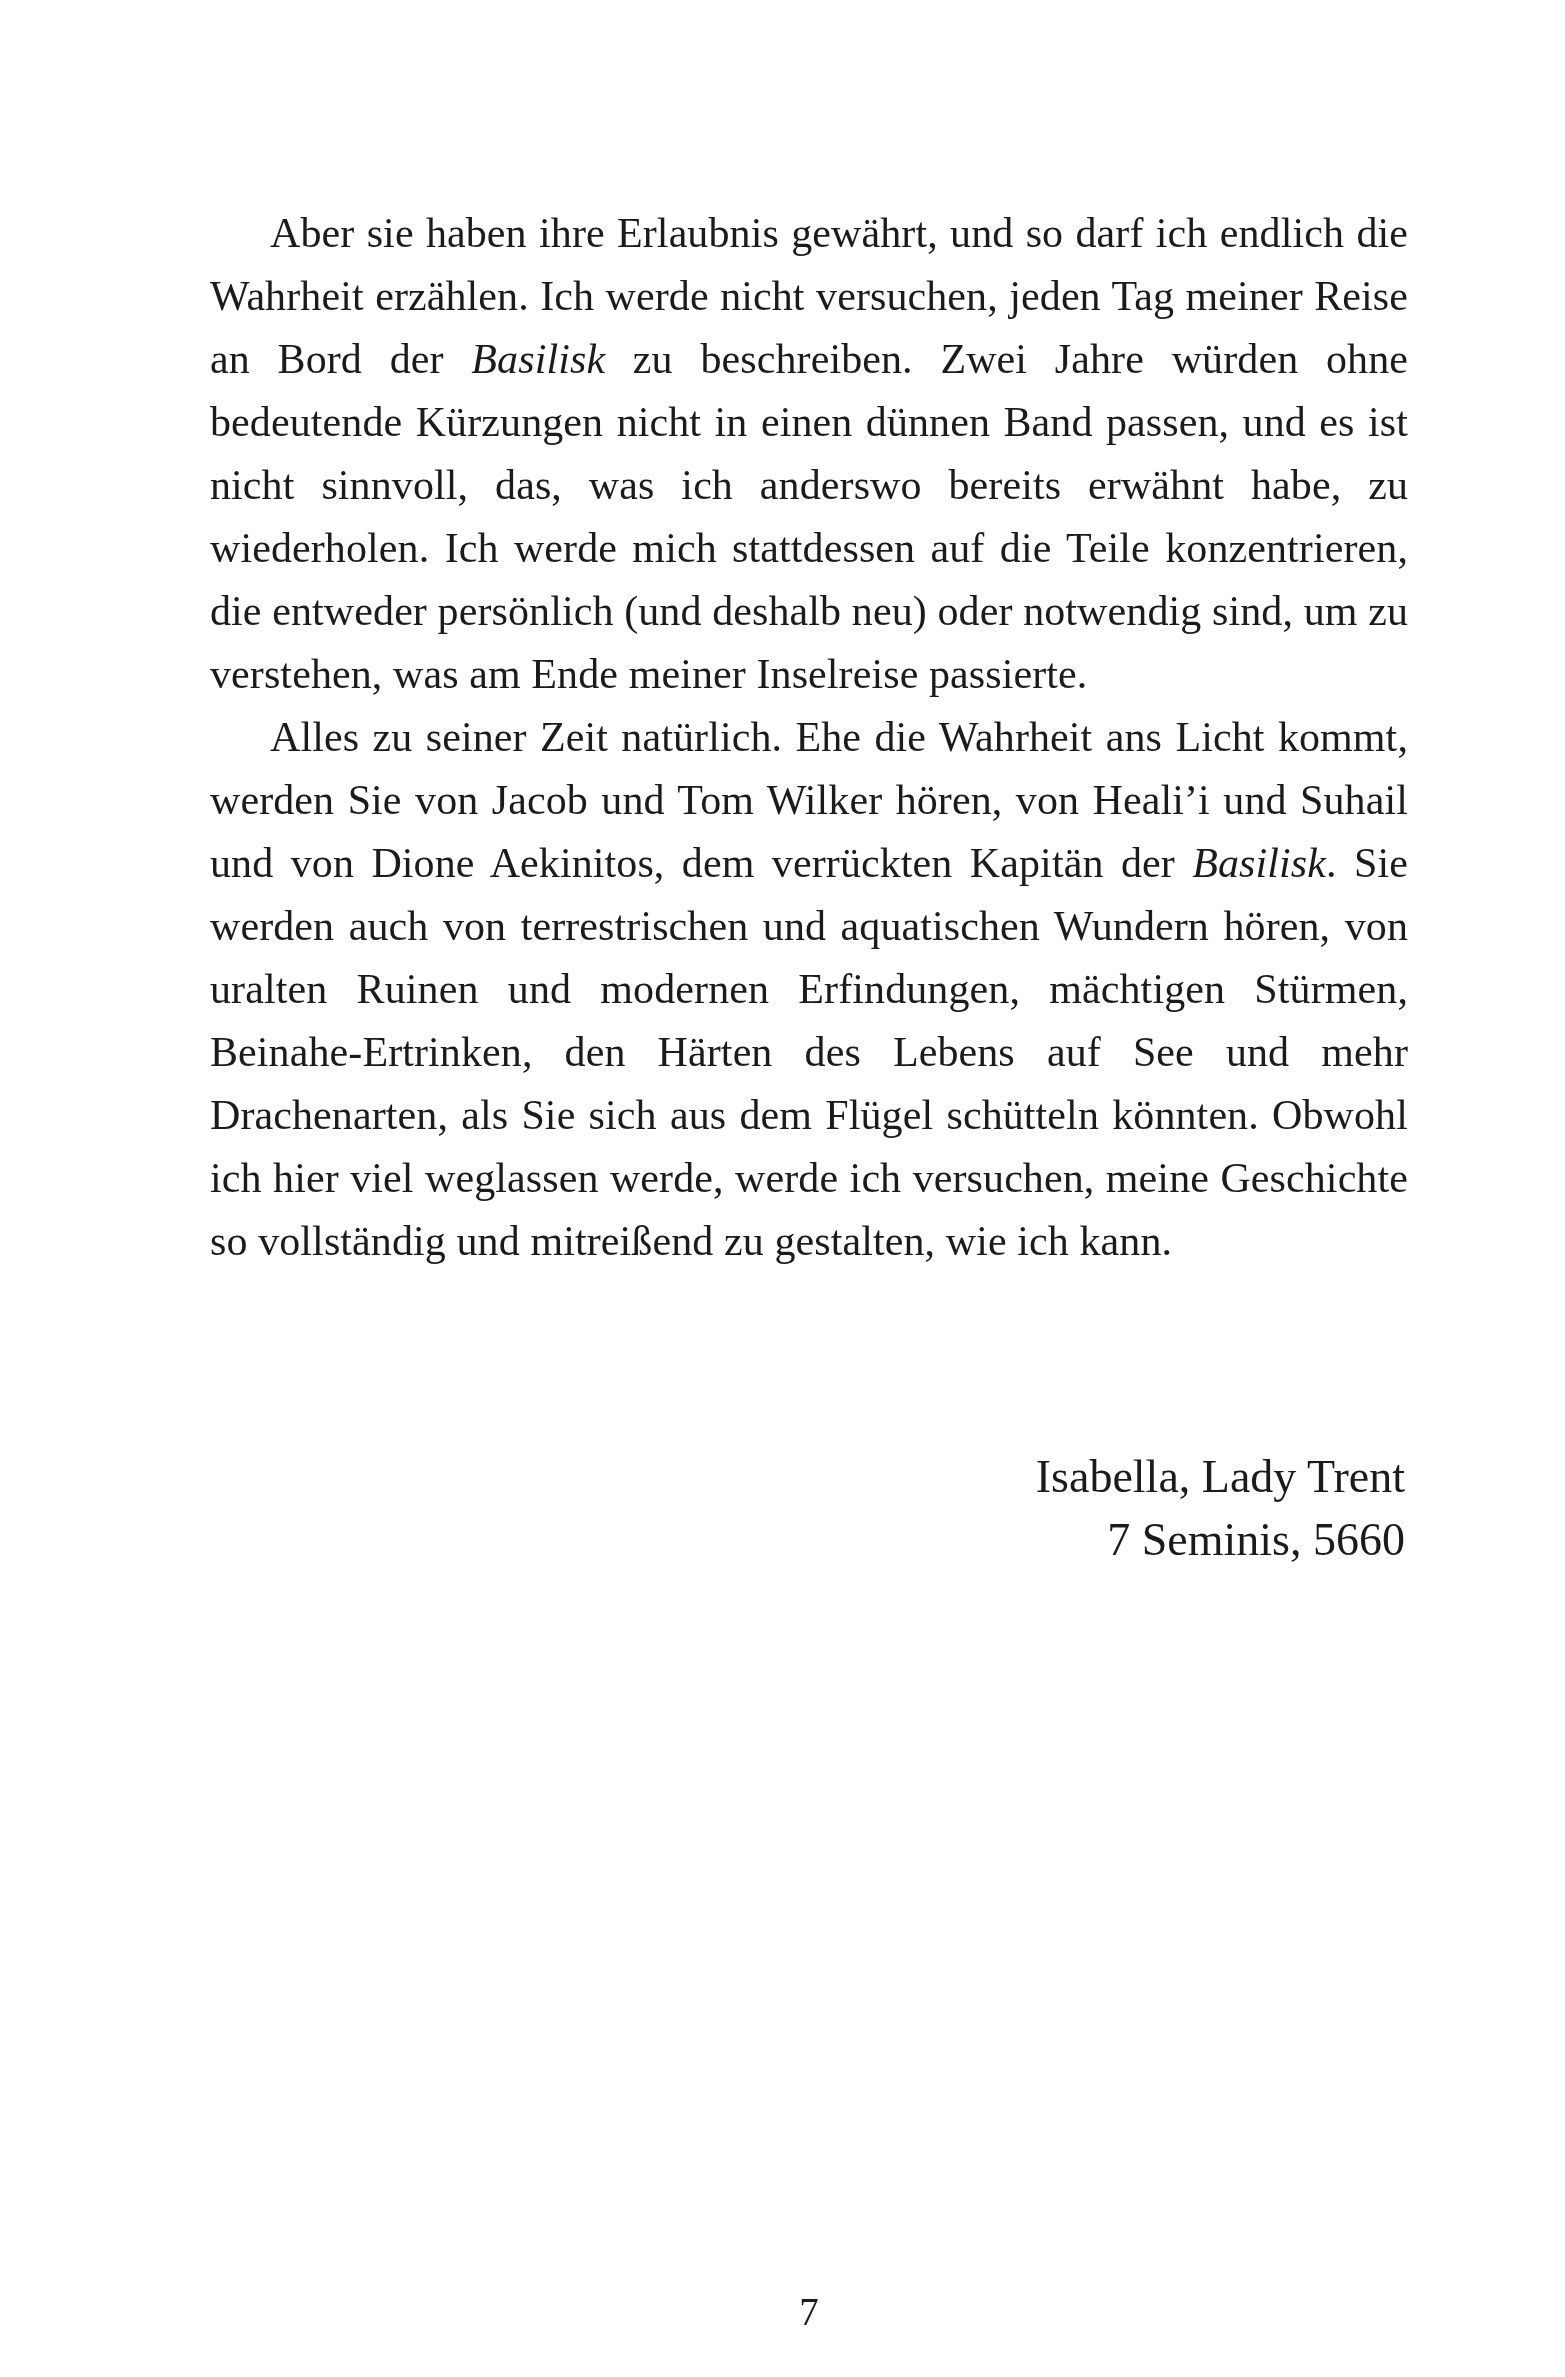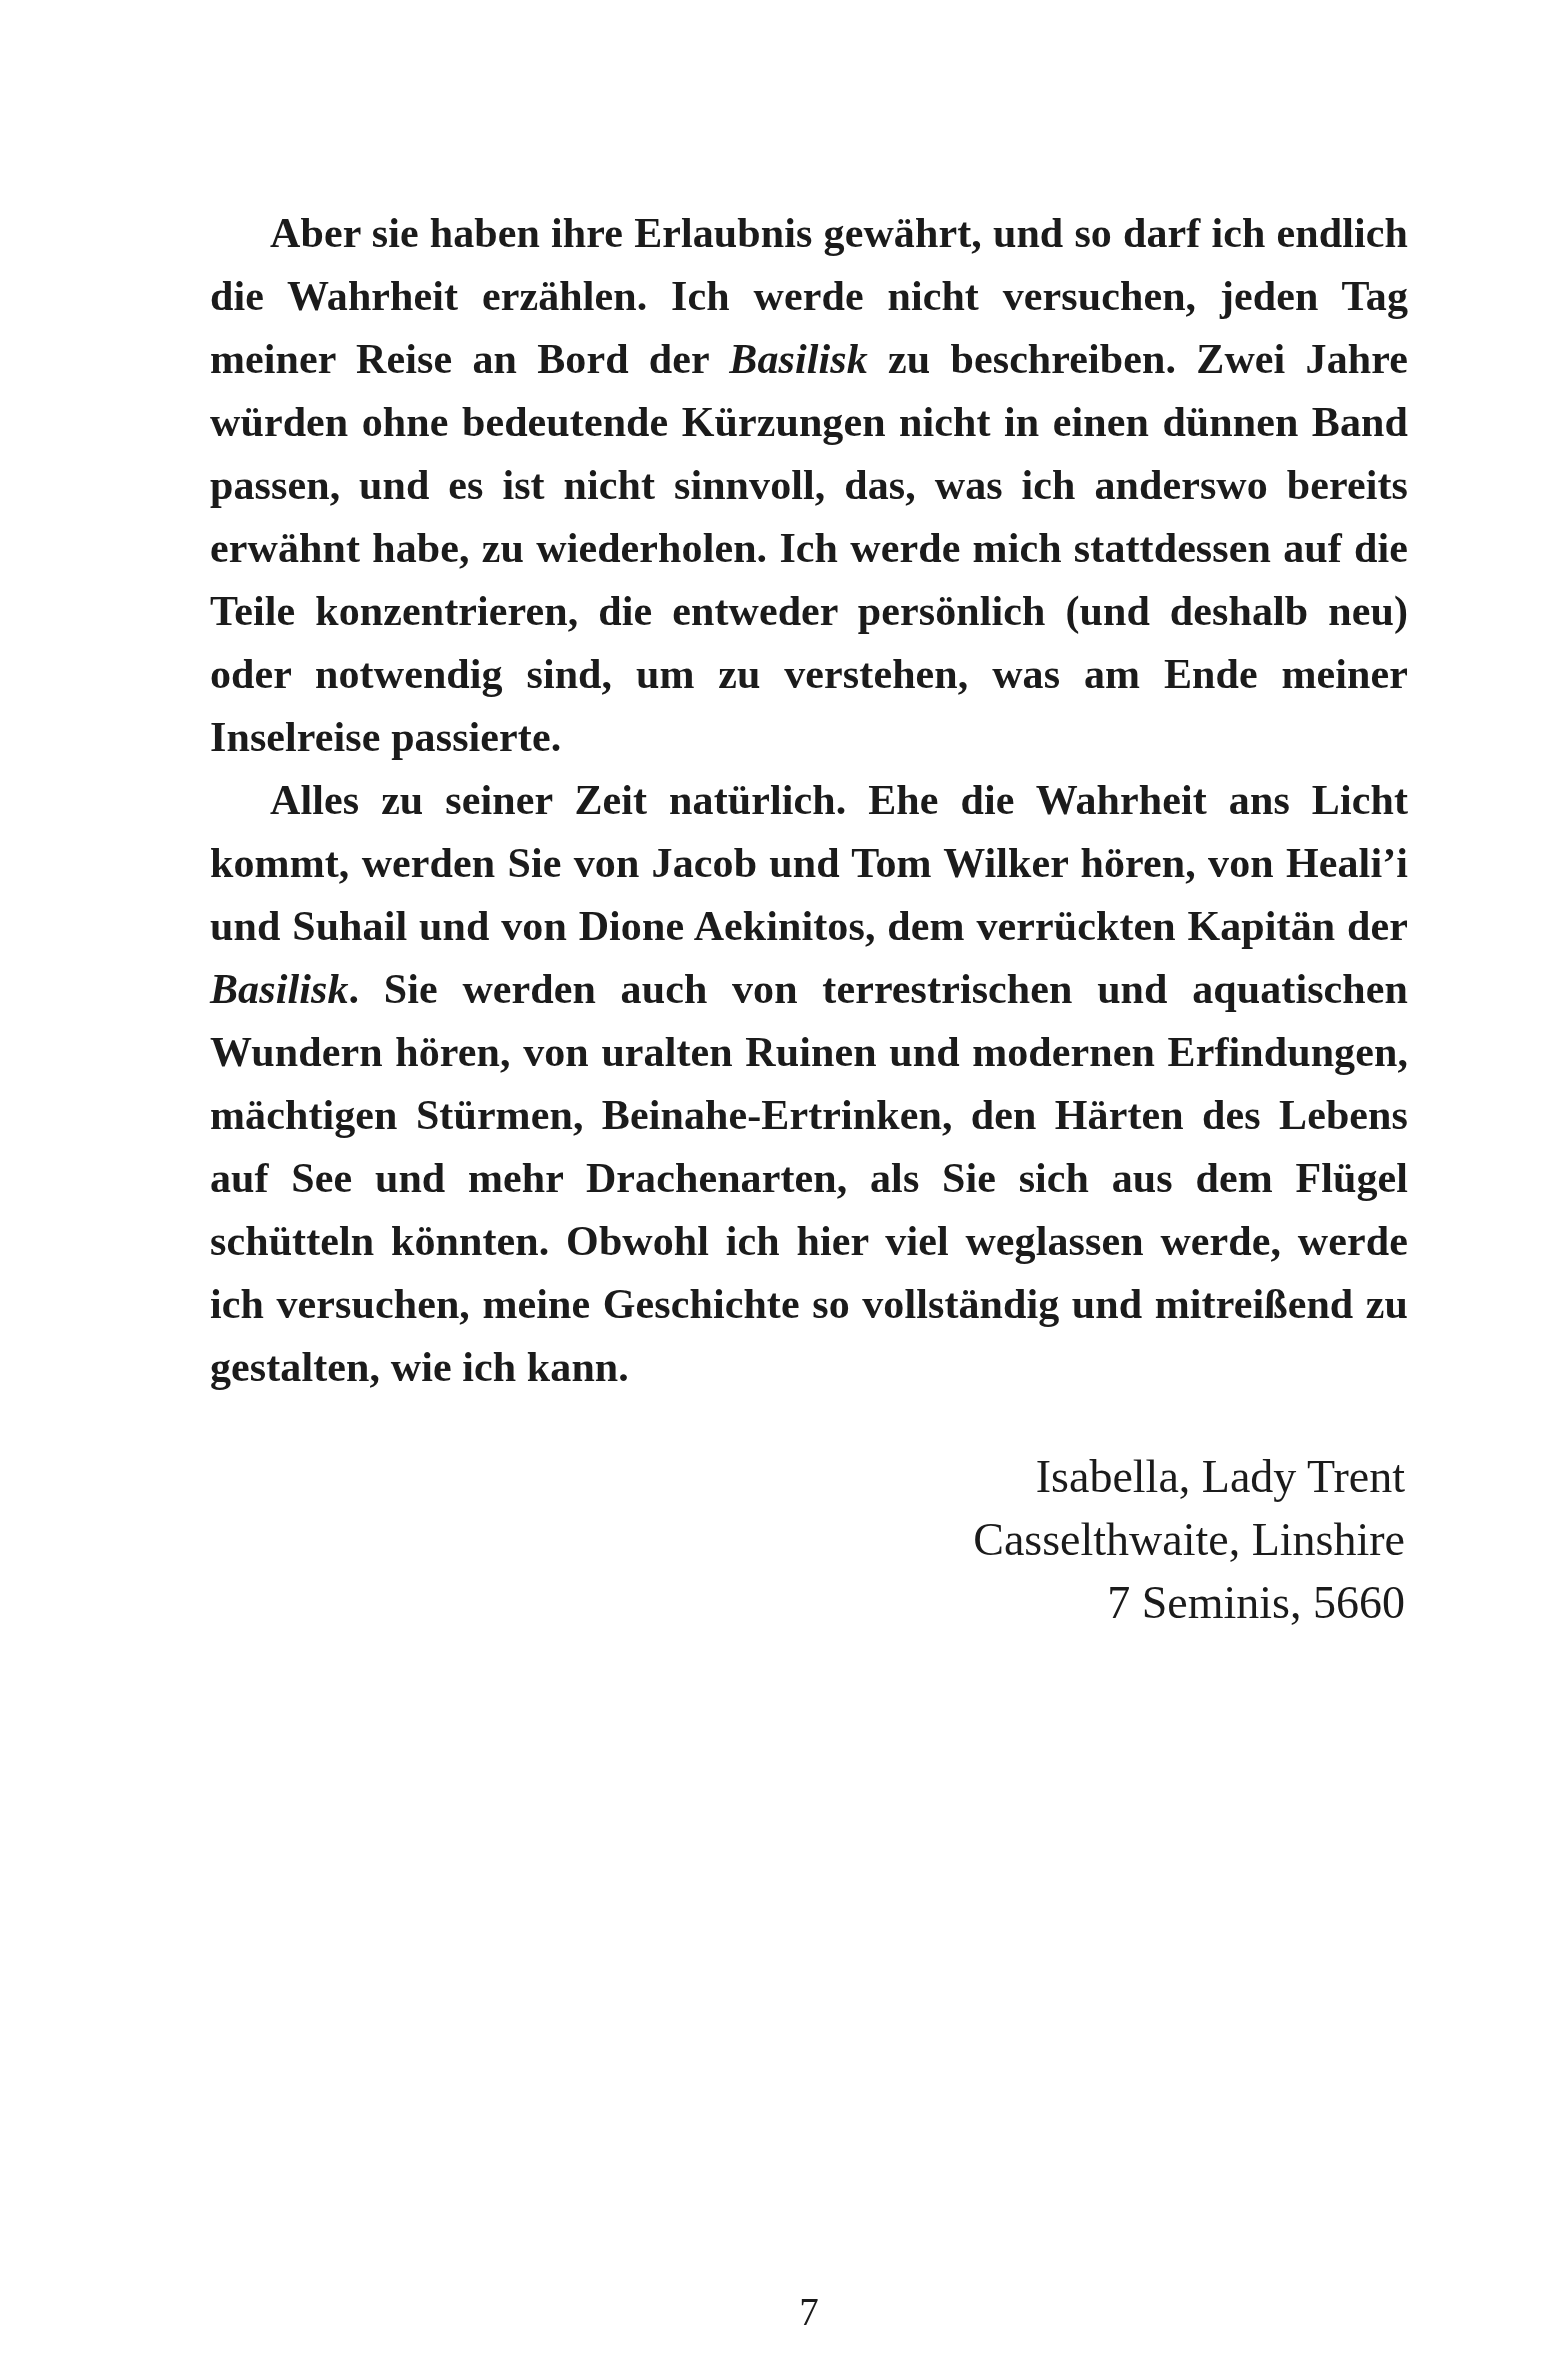--- a/index.html
+++ b/index.html
@@ -24,21 +24,20 @@
   }
   .body-paragraph {
     margin: 0;
     font-size: 42px;
     line-height: 63px;
     text-align: justify;
     letter-spacing: 0.1px;
   }
   .body-paragraph.indent {
     text-indent: 60px;
-    font-weight: bold;
   }
   .body-paragraph em {
     font-style: italic;
   }
   .signature-block {
     position: absolute;
     top: 1445px;
     right: 160px;
     text-align: right;
     font-size: 46px;
@@ -62,20 +61,19 @@
 
 <div class="book-page">
 
   <div class="text-block">
     <p class="body-paragraph indent"><span>Aber sie haben ihre Erlaubnis gewährt, und so darf ich endlich die Wahrheit erzählen. Ich werde nicht versuchen, jeden Tag meiner Reise an Bord der </span><em>Basilisk</em><span> zu beschreiben. Zwei Jahre würden ohne bedeutende Kürzungen nicht in einen dünnen Band passen, und es ist nicht sinnvoll, das, was ich anderswo bereits erwähnt habe, zu wiederholen. Ich werde mich stattdessen auf die Teile konzentrieren, die entweder persönlich (und deshalb neu) oder notwendig sind, um zu verstehen, was am Ende meiner Inselreise passierte.</span></p>
     <p class="body-paragraph indent"><span>Alles zu seiner Zeit natürlich. Ehe die Wahrheit ans Licht kommt, werden Sie von Jacob und Tom Wilker hören, von Heali’i und Suhail und von Dione Aekinitos, dem verrückten Kapitän der </span><em>Basilisk</em><span>. Sie werden auch von terrestrischen und aquatischen Wundern hören, von uralten Ruinen und modernen Erfindungen, mächtigen Stürmen, Beinahe-Ertrinken, den Härten des Lebens auf See und mehr Drachenarten, als Sie sich aus dem Flügel schütteln könnten. Obwohl ich hier viel weglassen werde, werde ich versuchen, meine Geschichte so vollständig und mitreißend zu gestalten, wie ich kann.</span></p>
   </div>
 
   <div class="signature-block">
     <div class="signature-line">Isabella, Lady Trent</div>
-    <div class="signature-line">Casselthwaite, Linshire</div>
     <div class="signature-line">7 Seminis, 5660</div>
   </div>
 
   <div class="page-number">7</div>
 
 </div>
 
 
 </body></html>

